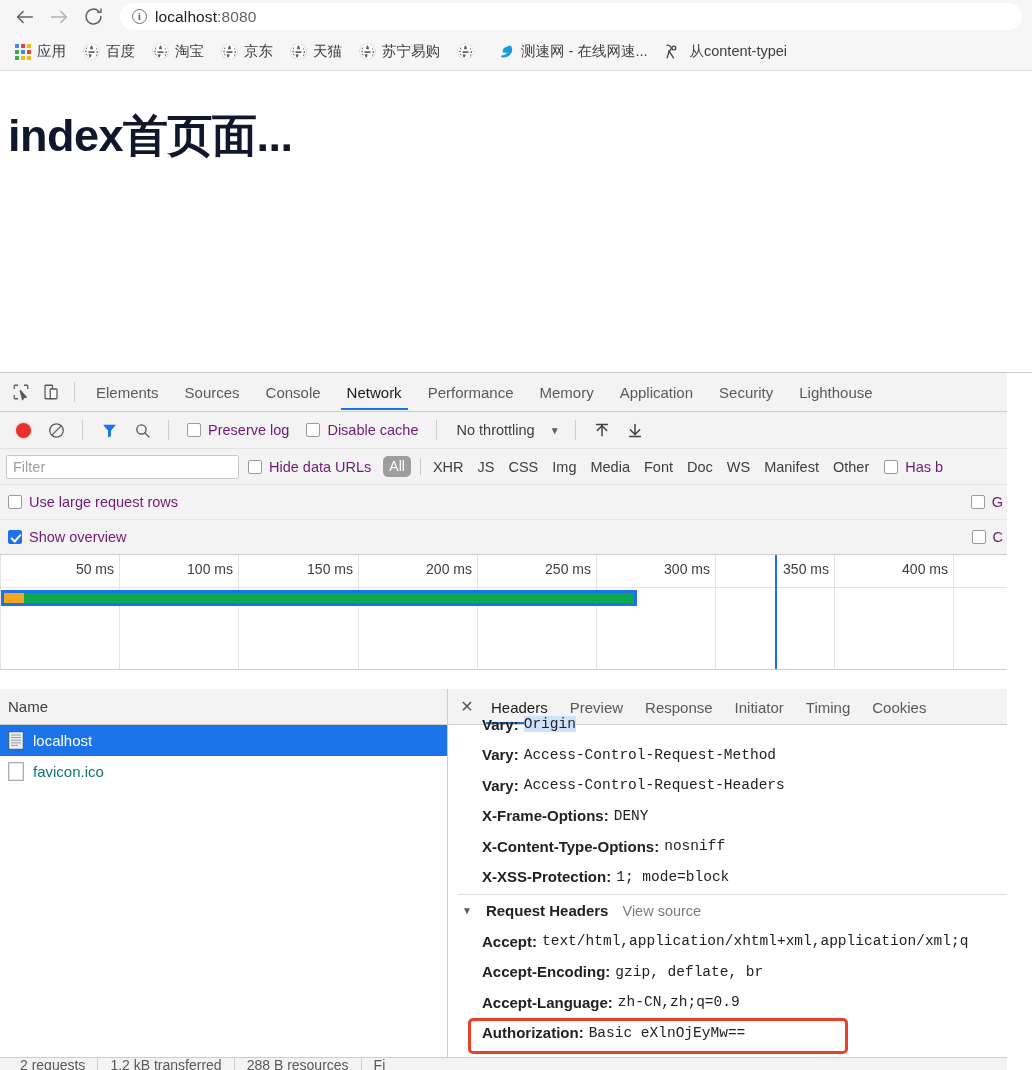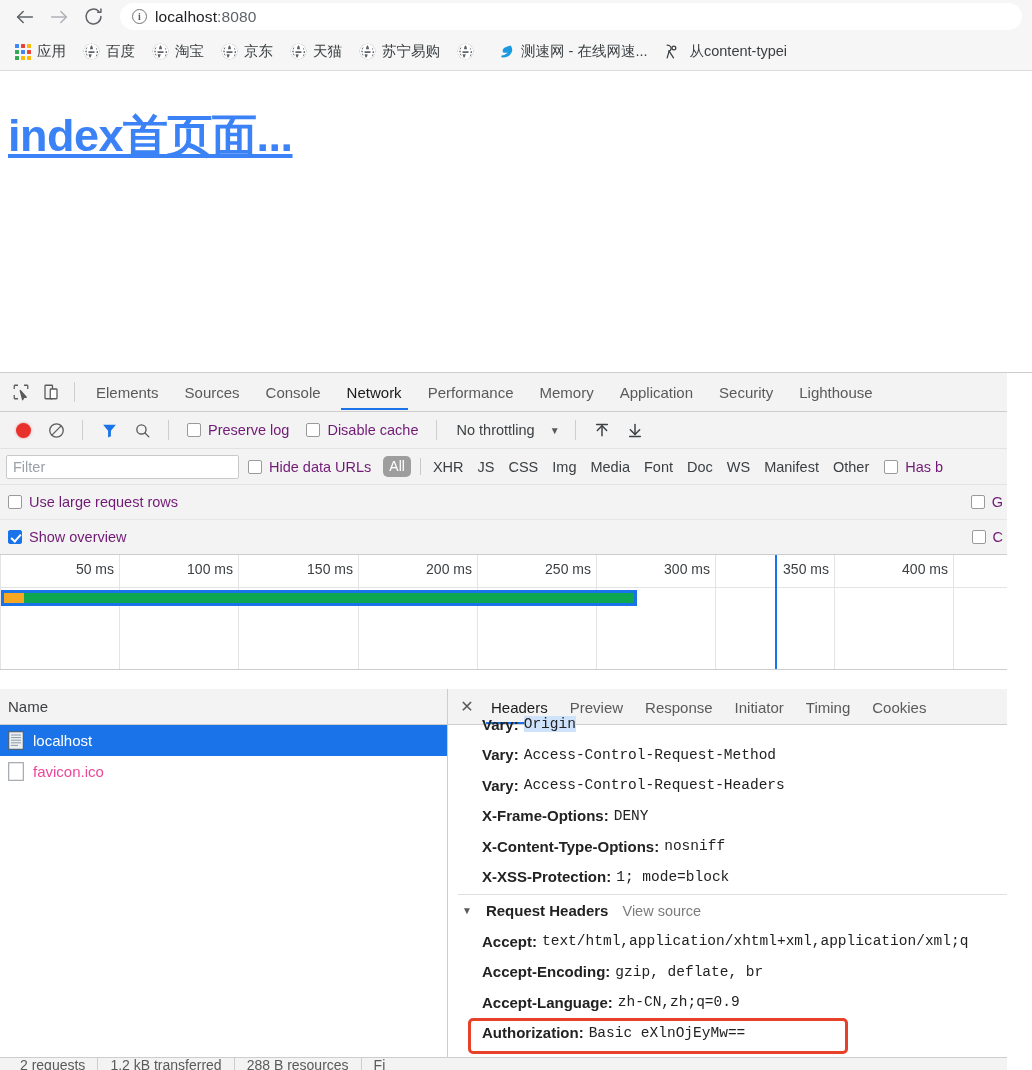--- a/index.html
+++ b/index.html
@@ -90,24 +90,23 @@
 
   
   .page {
     height: 301px;
     background: #ffffff;
     padding: 42px 0 0 8px;
   }
   .page h1 {
     font-size: 45px;
     font-weight: bold;
-    color: #3b82f6;
+    color: #0f172a;
     letter-spacing: -0.5px;
     line-height: 1;
-    text-decoration: underline;
   }
 
   
   .devtools {
     position: absolute;
     left: 0; top: 372px;
     width: 1032px;
     height: 698px;
     background: #ffffff;
     border-top: 1px solid #cdcdcd;
@@ -269,21 +268,21 @@
     height: 36px; background: #f3f3f3;
     border-bottom: 1px solid #cdcdcd;
     display: flex; align-items: center; padding-left: 8px;
     font-size: 15px; color: #3c4043;
   }
   .req-row {
     height: 31px; display: flex; align-items: center; gap: 9px;
     padding-left: 8px; font-size: 15px;
   }
   .req-row.selected { background: #1a73e8; color: #ffffff; }
-  .req-row.error { color: #ec4899; }
+  .req-row.error { color: #0f766e; }
   .doc-icon { width: 16px; height: 19px; flex: none; }
 
   .detail-panel { flex: 1; position: relative; background: #fff; overflow: hidden; }
   .detail-tabs {
     height: 36px; background: #f3f3f3;
     border-bottom: 1px solid #cdcdcd;
     display: flex; align-items: center;
     padding-left: 6px; white-space: nowrap;
   }
   .dclose { width: 26px; height: 26px; display:flex; align-items:center; justify-content:center; color:#5a5a5a; font-size:16px; flex:none;}

